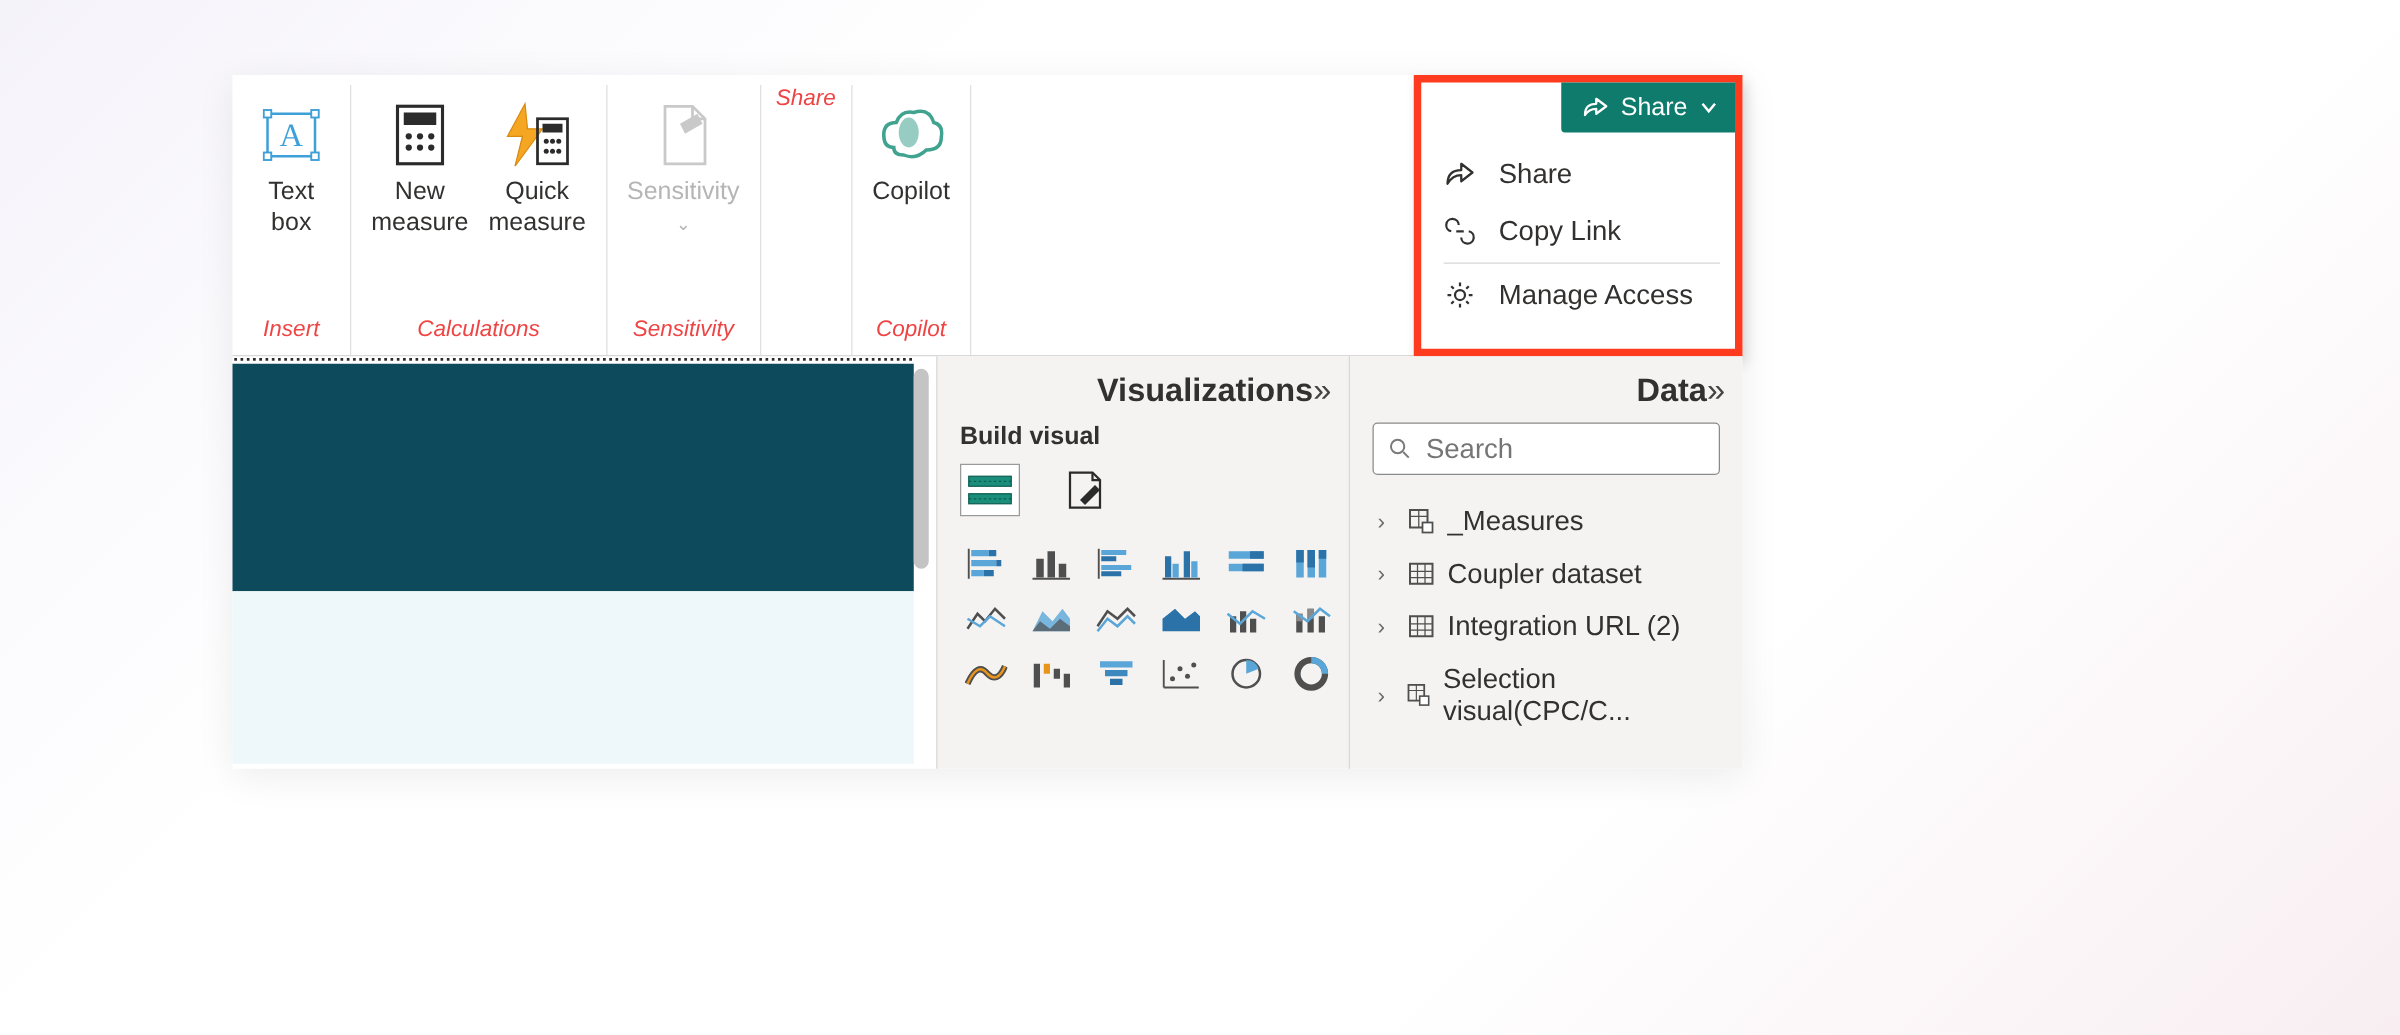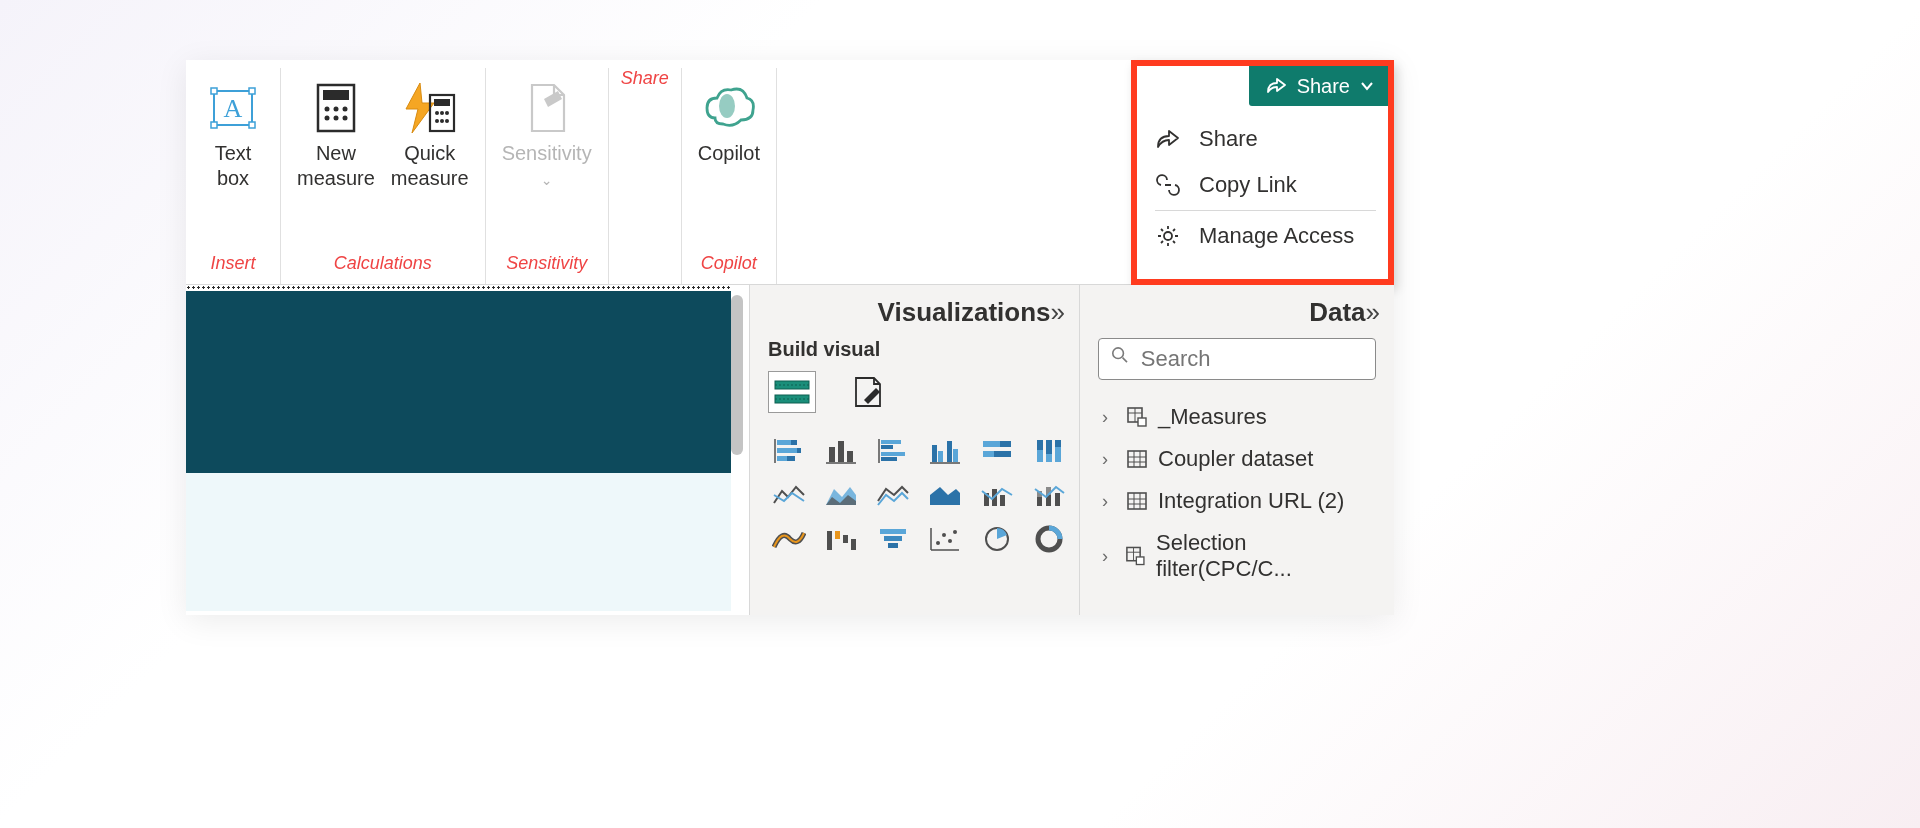--- a/index.html
+++ b/index.html
@@ -212,20 +212,21 @@
     width: 42px;
     height: 36px;
     display: flex;
     align-items: center;
     justify-content: center;
     cursor: pointer;
   }
 
   .search-box {
     display: flex;
+    align-items: center;
     gap: 10px;
     border: 1px solid #8a8a8a;
     background: #ffffff;
     border-radius: 4px;
     padding: 6px 12px;
     margin-bottom: 16px;
   }
   .search-box input {
     border: none;
     outline: none;
@@ -613,19 +614,19 @@
           <span>Integration URL (2)</span>
         </div>
         <div class="tree-item">
           <span class="chevron">›</span>
           <svg width="22" height="22" viewBox="0 0 22 22">
               <rect x="2" y="2" width="14" height="14" fill="none" stroke="#4f4f4f" stroke-width="1.6"></rect>
               <line x1="2" y1="7" x2="16" y2="7" stroke="#4f4f4f"></line>
               <line x1="9" y1="2" x2="9" y2="16" stroke="#4f4f4f"></line>
               <rect x="12" y="12" width="8" height="8" fill="#fff" stroke="#4f4f4f" stroke-width="1.4"></rect>
             </svg>
-          <span>Selection filter(CPC/C...</span>
+          <span>Selection visual(CPC/C...</span>
         </div>
       </div>
     </div>
 
   </div>
 </div>
 
 </body></html>

